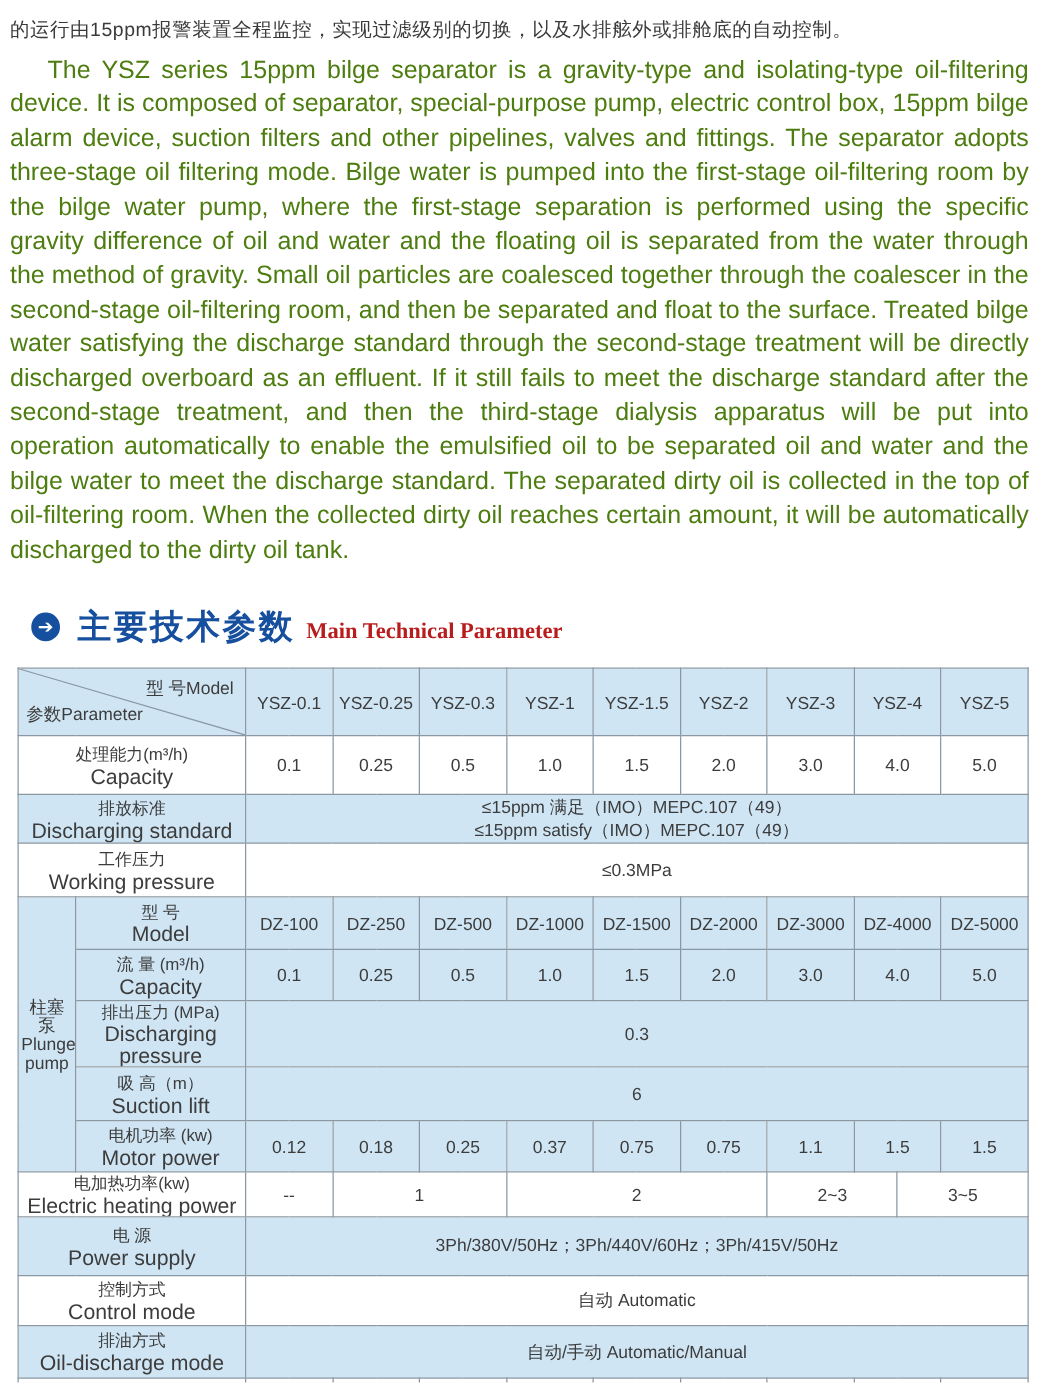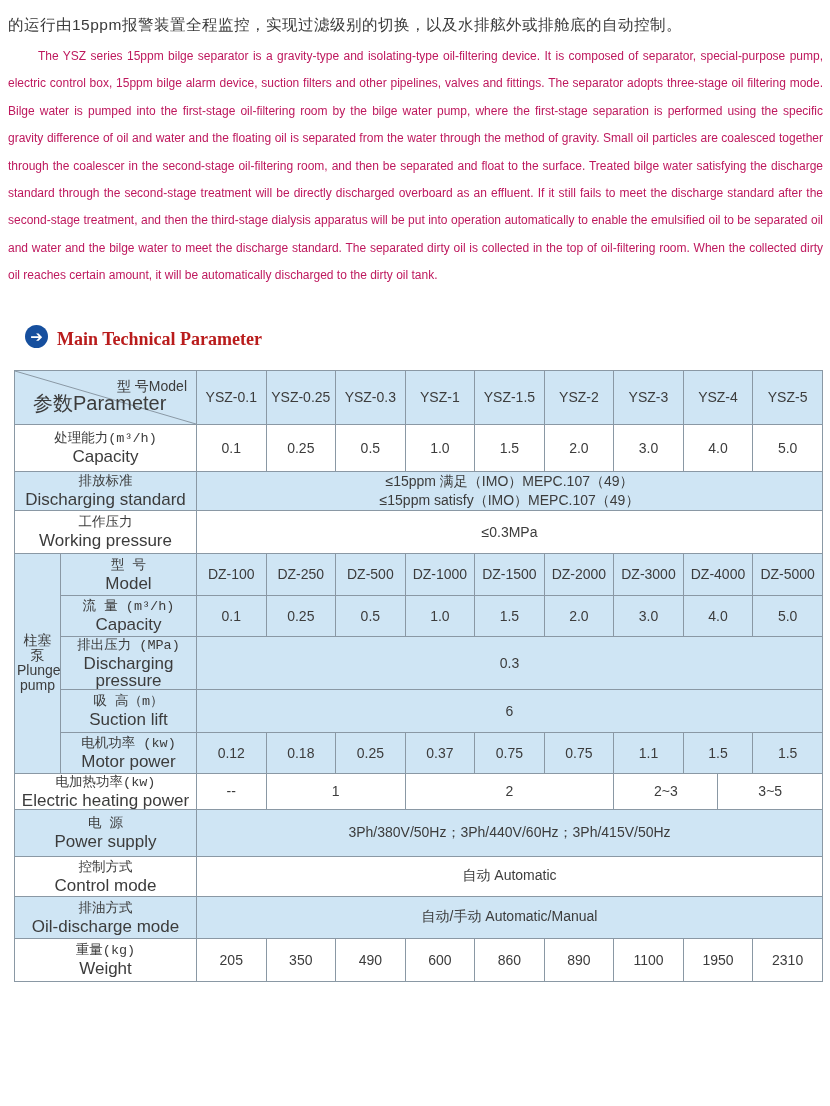--- a/index.html
+++ b/index.html
@@ -1,53 +1,54 @@
 <!DOCTYPE html>
 <html><head>
 <meta charset="utf-8">
 <style>
   html,body{margin:0;padding:0;background:#ffffff;}
   body{width:830px;height:1106px;font-family:"Liberation Sans","DejaVu Sans",sans-serif;color:#3a3a3a;}
   .page{box-sizing:border-box;width:830px;height:1106px;padding:12px 7px 0 8px;overflow:hidden;}
 
   .zh-line{font-size:15.5px;line-height:25px;letter-spacing:0.5px;}
-  .para{margin-top:6px;font-size:12px;line-height:27.4px;text-align:justify;text-indent:30px;color:#be185d;}
+  .para{margin-top:6px;font-size:20px;line-height:27.4px;text-align:justify;text-indent:30px;color:#4d7c0f;}
 
   .section-head{display:flex;align-items:center;margin:27px 0 0 17px;height:40px;}
   .arrow-badge{width:23px;height:23px;border-radius:50%;background:#164f9e;color:#ffffff;
     display:inline-flex;align-items:center;justify-content:center;font-weight:bold;font-size:15px;line-height:1;}
   .sec-zh{margin-left:14px;font-size:27px;font-weight:bold;color:#164f9e;letter-spacing:2px;}
   .sec-en{margin-left:9px;font-family:"Liberation Serif","DejaVu Serif",serif;font-size:18px;font-weight:bold;color:#b91c1c;padding-top:6px;}
 
   table.tech{border-collapse:collapse;table-layout:fixed;width:809px;margin:13px 0 0 6px;}
   table.tech td{border:1px solid #8a98a4;text-align:center;vertical-align:middle;padding:0 2px;
     font-size:14px;color:#3c3c3c;overflow:hidden;}
   tr.blue td{background:#cfe5f4;}
   tr.white td{background:#ffffff;}
-  td.lab .zh{font-size:13.5px;line-height:18px;font-family:Liberation Mono, monospace;}
+  td.lab .zh{font-size:13.5px;line-height:18px;}
   td.lab .en{font-size:17px;line-height:17px;}
   td.mod{font-size:14.5px;}
   td.group{background:#cfe5f4;font-size:12.5px;line-height:15px;padding:0 1px;}
   .wsep td{border-top:2px solid #ffffff;}
   td.corner{position:relative;padding:0;}
   td.corner .diag{position:absolute;left:0;top:0;width:100%;height:100%;}
   td.corner .c-top{position:absolute;top:7px;right:9px;font-size:14px;}
-  td.corner .c-bot{position:absolute;bottom:7px;left:18px;font-size:20px;}
+  td.corner .c-bot{position:absolute;bottom:7px;left:6px;font-size:14px;}
   .two-line div{line-height:19px;}
 </style>
 </head>
 <body>
 
 <div class="page">
 
   <div class="zh-line">的运行由15ppm报警装置全程监控，实现过滤级别的切换，以及水排舷外或排舱底的自动控制。</div>
   <div class="para">The YSZ series 15ppm bilge separator is a gravity-type and isolating-type oil-filtering device. It is composed of separator, special-purpose pump, electric control box, 15ppm bilge alarm device, suction filters and other pipelines, valves and fittings. The separator adopts three-stage oil filtering mode. Bilge water is pumped into the first-stage oil-filtering room by the bilge water pump, where the first-stage separation is performed using the specific gravity difference of oil and water and the floating oil is separated from the water through the method of gravity. Small oil particles are coalesced together through the coalescer in the second-stage oil-filtering room, and then be separated and float to the surface. Treated bilge water satisfying the discharge standard through the second-stage treatment will be directly discharged overboard as an effluent. If it still fails to meet the discharge standard after the second-stage treatment, and then the third-stage dialysis apparatus will be put into operation automatically to enable the emulsified oil to be separated oil and water and the bilge water to meet the discharge standard. The separated dirty oil is collected in the top of oil-filtering room. When the collected dirty oil reaches certain amount, it will be automatically discharged to the dirty oil tank.</div>
 
   <div class="section-head">
     <span class="arrow-badge">➔</span>
+    <span class="sec-zh">主要技术参数</span>
     <span class="sec-en">Main Technical Parameter</span>
   </div>
 
   <table class="tech">
     <colgroup>
       <col style="width:46px">
         <col style="width:136px">
       <col span="18">
     </colgroup>
 

